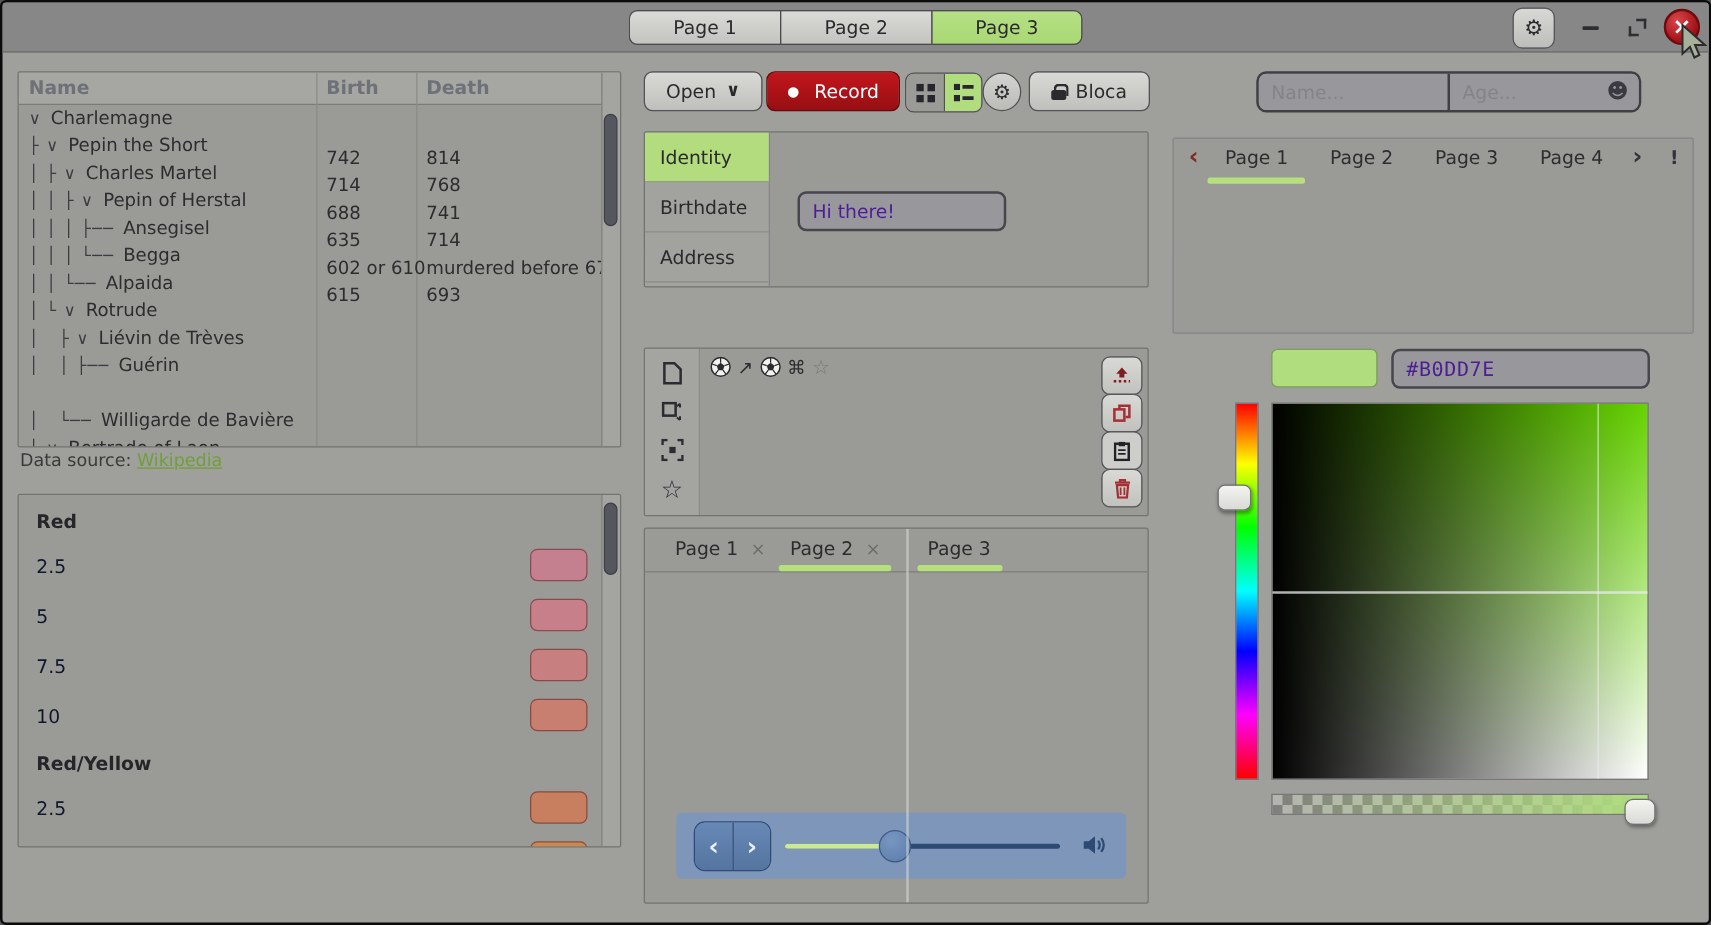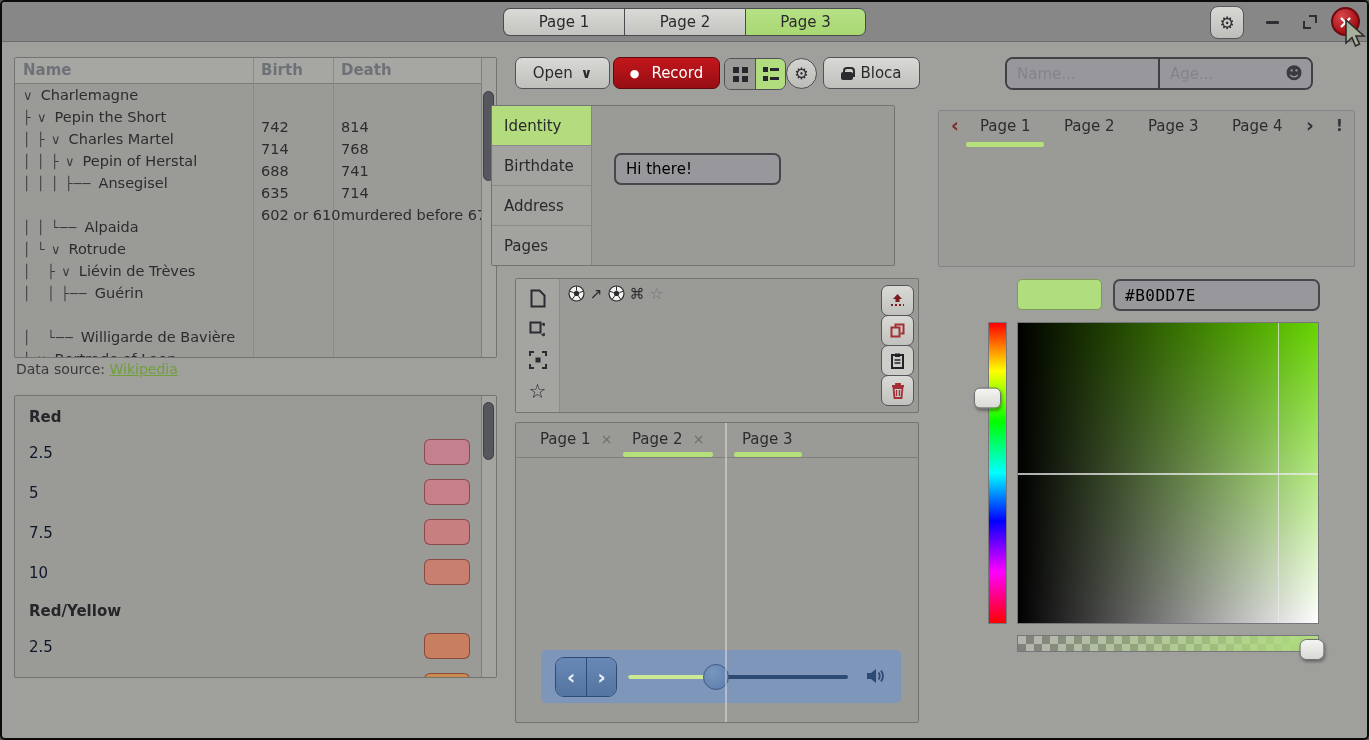--- a/index.html
+++ b/index.html
@@ -27,21 +27,21 @@
                     border-top:2px solid #2e2e32; border-right:2px solid #2e2e32; }
   .maxico::after { content:""; position:absolute; left:0; bottom:0; width:6px; height:6px;
                    border-bottom:2px solid #2e2e32; border-left:2px solid #2e2e32; }
   .closebtn { left:1329px; top:5px; width:29px; height:29px; border-radius:50%;
               background:radial-gradient(circle at 35% 30%, #d8474d, #a30f15 70%);
               border:2px solid #6f0a0e; color:#fff; font-size:18px; font-weight:900; line-height:1; }
   
   .panel { position:absolute; background:#9a9a96; border:1px solid #73736f; border-radius:2px; overflow:hidden; }
   .btn { background:linear-gradient(#d9d9d5,#bfbfbb); border:1px solid #515156; border-radius:7px;
          color:#2a2a2c; font-size:15px; display:flex; align-items:center; justify-content:center; gap:8px; }
-  .tinput { background:#98989c; border:2px solid #46464c; border-radius:7px; color:#000000;
+  .tinput { background:#98989c; border:2px solid #46464c; border-radius:7px; color:#4c1d95;
             font-size:15px; padding:0 10px; font-family:"DejaVu Sans", sans-serif; outline:none; width:100%; height:100%; }
   .tinput::placeholder { color:#80807e; }
   .vthumb { position:absolute; width:11px; background:#56565e; border:1px solid #3e3e46; border-radius:6px; }
   .vtrack { position:absolute; top:0; bottom:0; width:15px; background:#a4a4a0; border-left:1px solid #7f7f7b; }
   .underline { position:absolute; height:5px; background:#b5e07b; border-radius:2px; }
   
   .tree { left:12px; top:55px; width:483px; height:301px; }
   .tree-head { position:absolute; left:0; top:0; right:0; height:26px; background:#a6a6a2; border-bottom:1px solid #7b7b77; }
   .tree-head span { position:absolute; top:3px; font-size:15px; font-weight:bold; color:#6e7278; }
   .colsep { position:absolute; top:0; bottom:0; width:1px; background:#8a8a86; }
@@ -71,21 +71,21 @@
   .gearcirc { position:absolute; left:784px; top:56px; width:31px; height:31px; border-radius:50%;
               background:linear-gradient(#d3d3cf,#bbbbb7); border:1px solid #515156; font-size:16px; color:#2d2d31;
               display:flex; align-items:center; justify-content:center; }
   .blocabtn { position:absolute; left:821px; top:55px; width:97px; height:32px; gap:7px; }
   .lockico { position:relative; width:12px; height:13px; }
   .lockico::before { content:""; position:absolute; left:2px; top:0; width:8px; height:8px;
                      border:2px solid #2b2b2f; border-bottom:none; border-radius:4px 4px 0 0; }
   .lockico::after { content:""; position:absolute; left:0; top:5px; width:12px; height:8px;
                     background:#2b2b2f; border-radius:2px; }
   
-  .form { left:489px; top:103px; width:404px; height:161px; }
+  .form { left:513px; top:103px; width:404px; height:125px; }
   .ftabs { position:absolute; left:0; top:0; bottom:0; width:100px; background:#a2a29e; border-right:1px solid #86868a; }
   .ftab { height:40px; line-height:40px; padding-left:12px; font-size:15px; color:#2a2a2c; border-bottom:1px solid #8b8b87; }
   .ftab.active { background:#b2dc7d; }
   .finput { position:absolute; left:122px; width:167px; height:32px; }
   
   .ipanel { left:513px; top:276px; width:404px; height:135px; }
   .istrip { position:absolute; left:0; top:0; bottom:0; width:44px; background:#a4a4a0; border-right:1px solid #8b8b87;
             display:flex; flex-direction:column; align-items:center; padding-top:10px; gap:13px; }
   .glyphrow { position:absolute; left:52px; top:5px; display:flex; align-items:center; gap:5px; font-size:15px; color:#2d2d31; }
   .graystar { color:#77777b; font-size:16px; }
@@ -202,20 +202,25 @@
     <div class="trow" style="top:92px">
       <span style="position:absolute;left:8px"><span class="tpre">│ │ ├ ∨ </span><span class="tname">Pepin of Herstal</span></span>
       <span class="tcell" style="left:246px">635</span>
       <span class="tcell" style="left:326px">714</span>
     </div>
     <div class="trow" style="top:114px">
       <span style="position:absolute;left:8px"><span class="tpre">│ │ │ ├── </span><span class="tname">Ansegisel</span></span>
       <span class="tcell" style="left:246px">602 or 610</span>
       <span class="tcell" style="left:326px">murdered before 679</span>
     </div>
+    <div class="trow" style="top:136px">
+      <span style="position:absolute;left:8px"><span class="tpre">│ │ │ └── </span><span class="tname">Begga</span></span>
+      <span class="tcell" style="left:246px">615</span>
+      <span class="tcell" style="left:326px">693</span>
+    </div>
     <div class="trow" style="top:158px">
       <span style="position:absolute;left:8px"><span class="tpre">│ │ └── </span><span class="tname">Alpaida</span></span>
     </div>
     <div class="trow" style="top:180px">
       <span style="position:absolute;left:8px"><span class="tpre">│ └ ∨ </span><span class="tname">Rotrude</span></span>
     </div>
     <div class="trow" style="top:202px">
       <span style="position:absolute;left:8px"><span class="tpre">│   ├ ∨ </span><span class="tname">Liévin de Trèves</span></span>
     </div>
     <div class="trow" style="top:224px">

